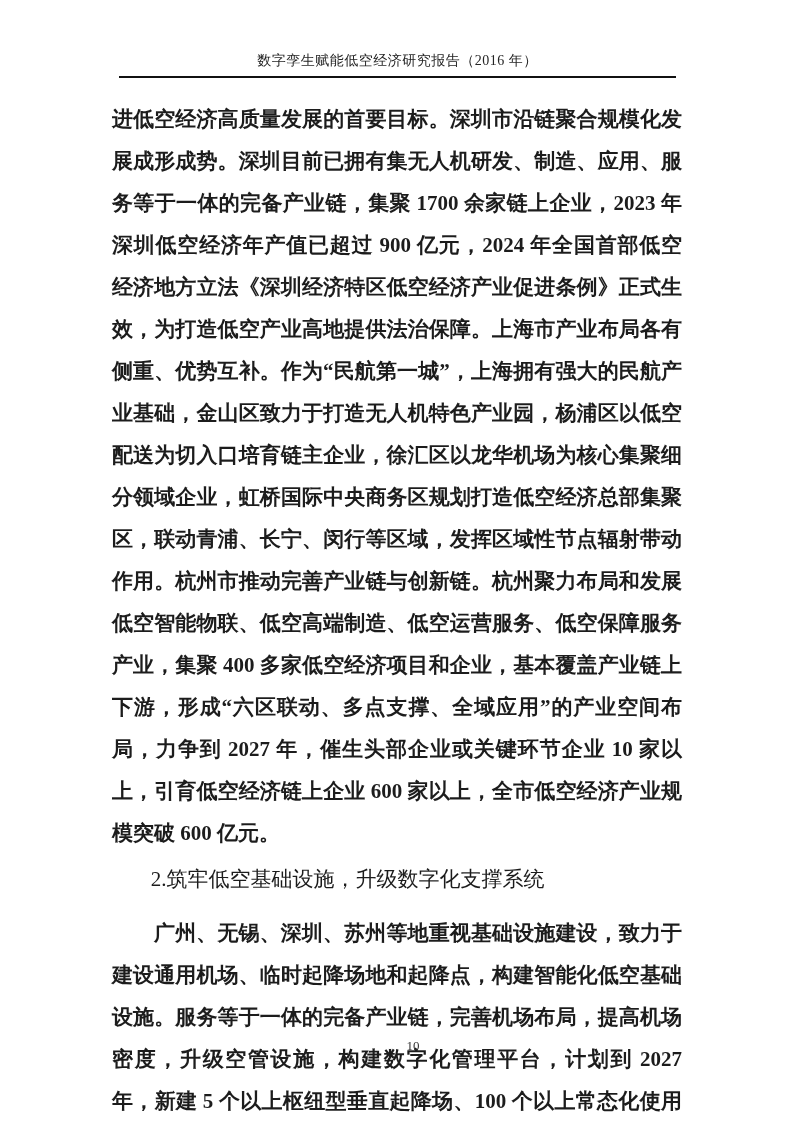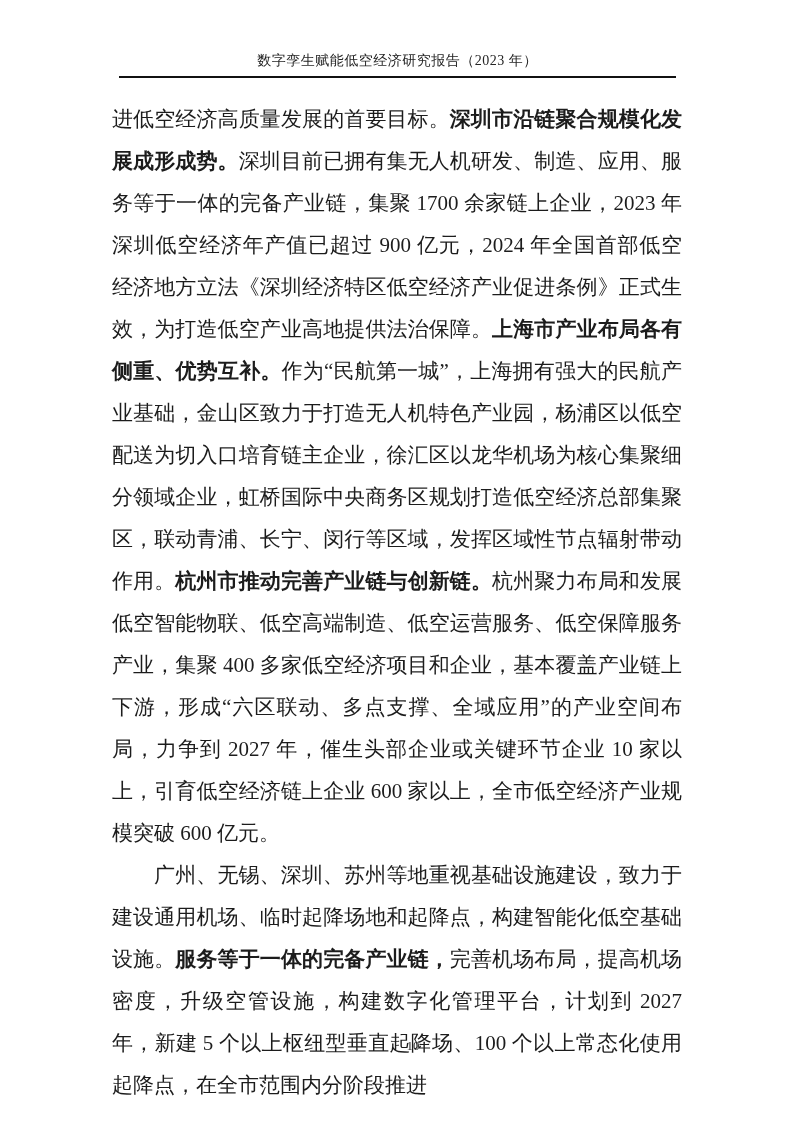--- a/index.html
+++ b/index.html
@@ -40,21 +40,21 @@
     line-height: 42px;
     text-align: justify;
   }
   .para {
     margin: 0;
   }
   .para.indent {
     text-indent: 2em;
   }
   .r {
-    font-weight: 400;
+    font-weight: 700;
   }
   .r.b {
     font-weight: 700;
     font-family: "Liberation Sans", "DejaVu Sans", sans-serif;
   }
   .heading {
     margin: 4px 0 12px 0;
     font-size: 21px;
     line-height: 42px;
     font-weight: 400;
@@ -73,27 +73,28 @@
     font-size: 13px;
     color: #333333;
   }
 </style>
 </head>
 <body>
 
 <div class="page">
 
   <div class="header">
-    <div class="header-title">数字孪生赋能低空经济研究报告（2023 年）</div>
+    <div class="header-title">数字孪生赋能低空经济研究报告（2016 年）</div>
   </div>
 
   <div class="content">
 
     <p class="para"><span class="r">进低空经济高质量发展的首要目标。</span><span class="r b">深圳市沿链聚合规模化发展成形成势。</span><span class="r">深圳目前已拥有集无人机研发、制造、应用、服务等于一体的完备产业链，集聚 1700 余家链上企业，2023 年深圳低空经济年产值已超过 900 亿元，2024 年全国首部低空经济地方立法《深圳经济特区低空经济产业促进条例》正式生效，为打造低空产业高地提供法治保障。</span><span class="r b">上海市产业布局各有侧重、优势互补。</span><span class="r">作为“民航第一城”，上海拥有强大的民航产业基础，金山区致力于打造无人机特色产业园，杨浦区以低空配送为切入口培育链主企业，徐汇区以龙华机场为核心集聚细分领域企业，虹桥国际中央商务区规划打造低空经济总部集聚区，联动青浦、长宁、闵行等区域，发挥区域性节点辐射带动作用。</span><span class="r b">杭州市推动完善产业链与创新链。</span><span class="r">杭州聚力布局和发展低空智能物联、低空高端制造、低空运营服务、低空保障服务产业，集聚 400 多家低空经济项目和企业，基本覆盖产业链上下游，形成“六区联动、多点支撑、全域应用”的产业空间布局，力争到 2027 年，催生头部企业或关键环节企业 10 家以上，引育低空经济链上企业 600 家以上，全市低空经济产业规模突破 600 亿元。</span></p>
 
+    <h2 class="heading">2.筑牢低空基础设施，升级数字化支撑系统</h2>
 
     <p class="para indent"><span class="r">广州、无锡、深圳、苏州等地重视基础设施建设，致力于建设通用机场、临时起降场地和起降点，构建智能化低空基础设施。</span><span class="r b">服务等于一体的完备产业链，</span><span class="r">完善机场布局，提高机场密度，升级空管设施，构建数字化管理平台，计划到 2027 年，新建 5 个以上枢纽型垂直起降场、100 个以上常态化使用起降点，在全市范围内分阶段推进</span></p>
 
   </div>
 
   <div class="footer">
     <span class="page-number">10</span>
   </div>
 
 </div>

